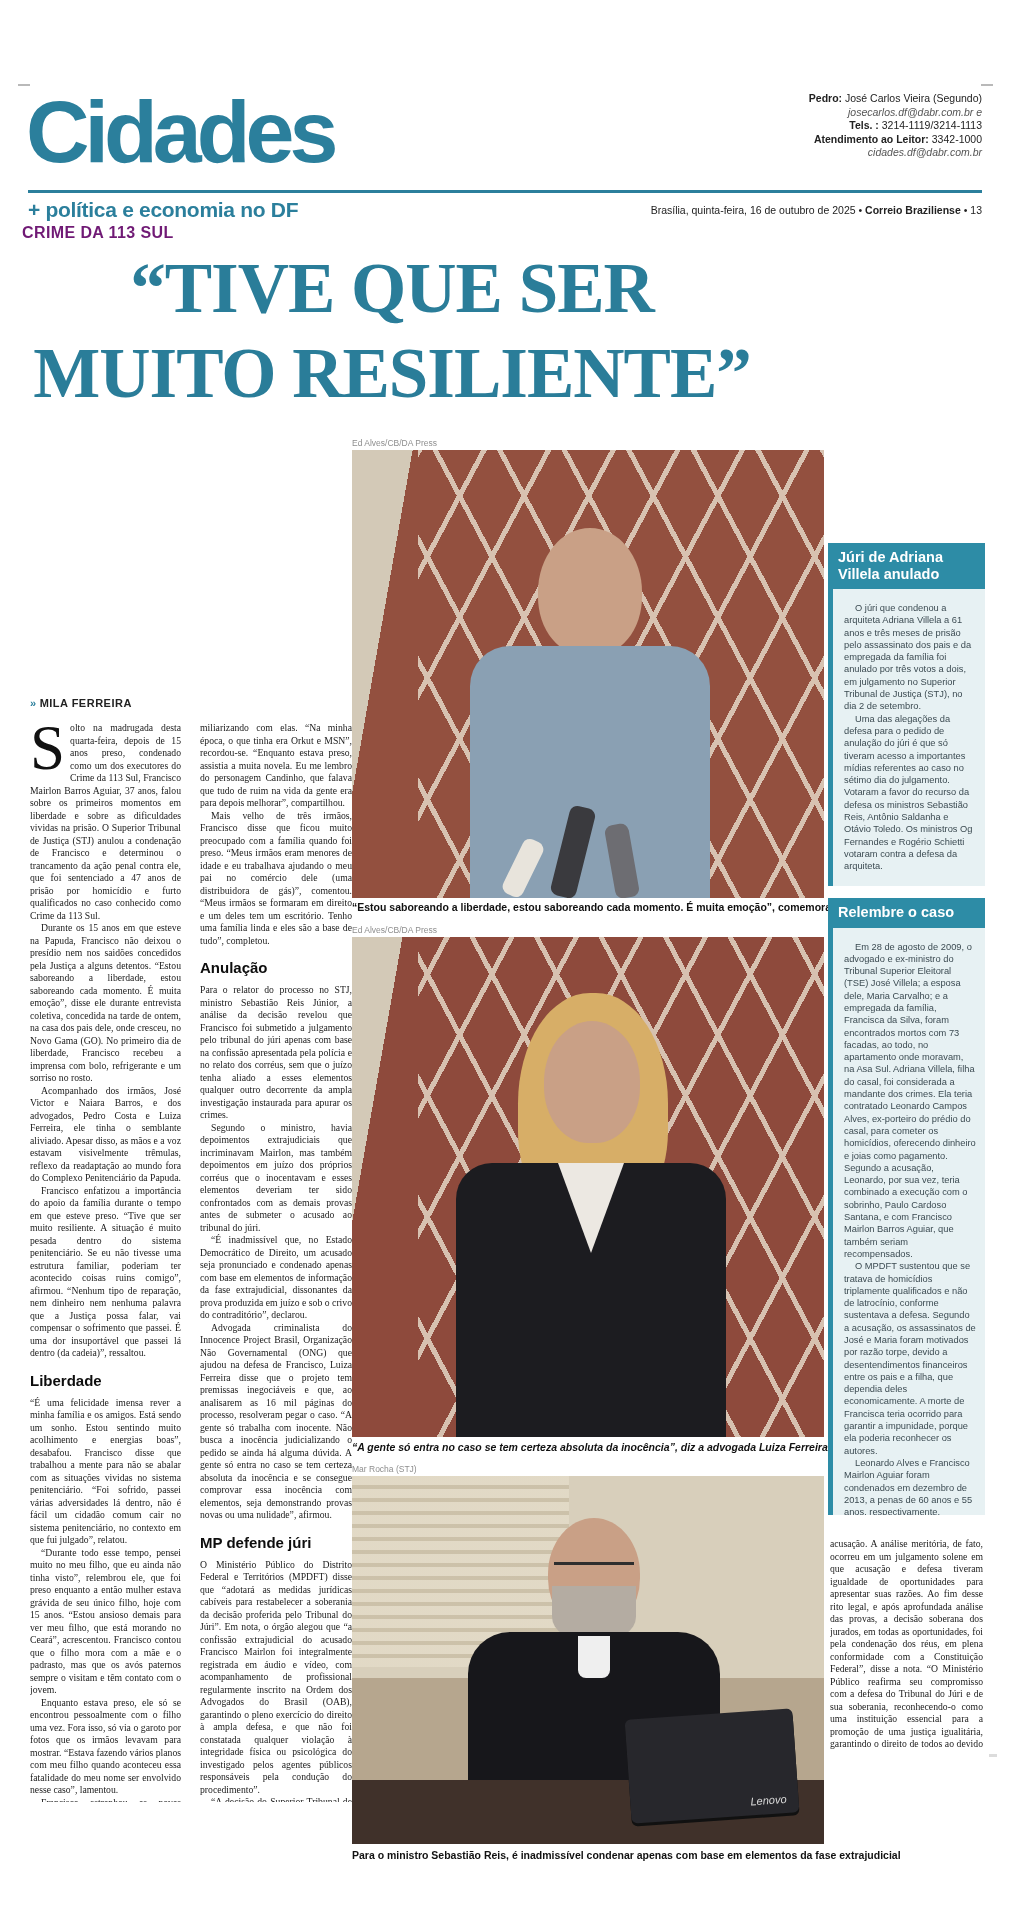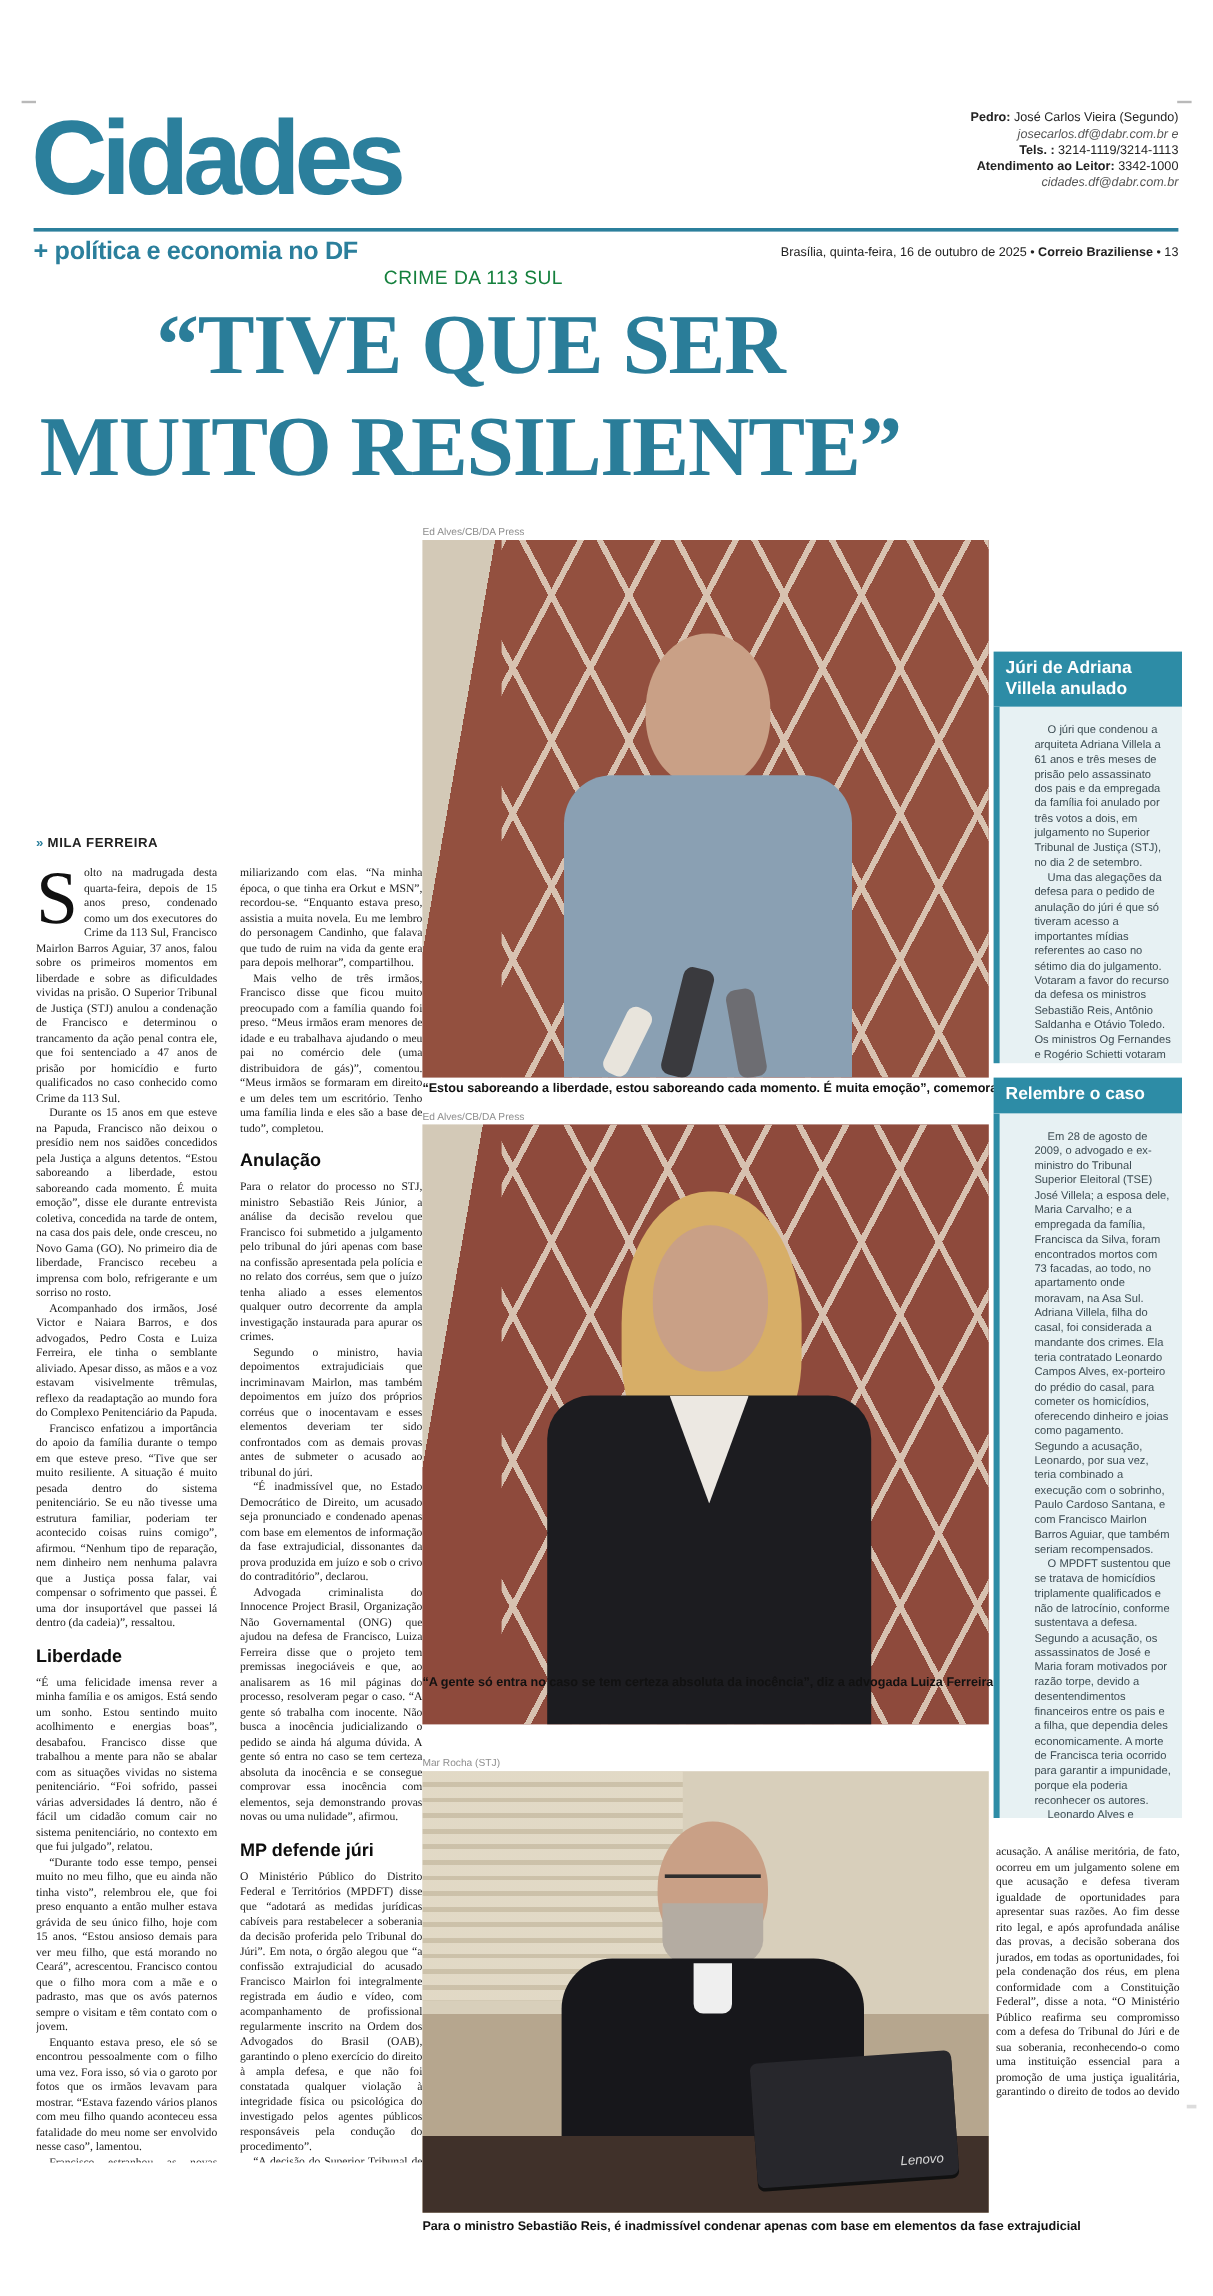--- a/index.html
+++ b/index.html
@@ -12,22 +12,22 @@
         letter-spacing:-5px;color:#2b7f9c;font-family:"Liberation Sans",sans-serif;}
   .editor-block{position:absolute;top:92px;right:29px;text-align:right;font-size:10.5px;
         line-height:13.5px;color:#222;}
   .editor-block .lbl{font-weight:bold;}
   .editor-block .mail{font-style:italic;color:#555;}
   .masthead-rule{position:absolute;top:190px;left:28px;width:954px;height:3px;background:#2b7f9c;}
   .subtitle{position:absolute;top:198px;left:28px;font-size:21px;font-weight:bold;color:#2b7f9c;letter-spacing:-0.3px;}
   .dateline{position:absolute;top:204px;right:29px;font-size:10.5px;color:#222;margin-left:36px;}
   .dateline .brand{font-weight:bold;}
   
-  .kicker{position:absolute;top:224px;left:22px;width:745px;text-align:center;
-          font-size:16px;font-weight:normal;letter-spacing:0.4px;color:#15803d;}
+  .kicker{position:absolute;top:224px;left:22px;width:745px;
+          font-size:16px;font-weight:bold;letter-spacing:0.4px;color:#701a75;}
   .headline{position:absolute;top:246px;left:12px;width:760px;margin:0;text-align:center;
           font-family:"Liberation Serif",serif;font-weight:700;font-size:71px;line-height:85px;
           color:#2a7d99;letter-spacing:-1px;}
   .standfirst{position:absolute;top:430px;left:18px;width:312px;margin:0;text-align:center;
           font-size:18px;line-height:25.5px;color:#5d6d73;}
   .byline{position:absolute;top:697px;left:30px;font-size:11px;font-weight:bold;letter-spacing:0.5px;color:#222;}
   .byline .chev{color:#2b7f9c;margin-right:3px;}
   
   .col{position:absolute;font-family:"Liberation Serif",serif;font-size:9.7px;line-height:12.5px;
        text-align:justify;color:#1a1a1a;overflow:hidden;}
@@ -65,21 +65,21 @@
   .desk{position:absolute;bottom:0;left:0;width:100%;height:64px;background:#40312a;}
   .laptop{position:absolute;right:28px;bottom:26px;width:168px;height:104px;background:#27272c;
      border-radius:6px;transform:rotate(-4deg);box-shadow:0 3px 0 #111;}
   .laptop span{position:absolute;right:12px;bottom:8px;color:#d8d8d8;font-size:11px;font-style:italic;}
   
   .sidebox{position:absolute;left:828px;width:157px;}
   .box1{top:543px;}
   .box2{top:898px;}
   .sidebox .bhead{background:#2d8ca6;color:#fff;font-weight:bold;font-size:14.5px;line-height:16.5px;
       padding:6px 10px 7px 10px;}
-  .sidebox .bbody{background:#e7f1f3;border-left:5px solid #2d8ca6;padding:13px 9px 12px 29px;
+  .sidebox .bbody{background:#e7f1f3;border-left:5px solid #2d8ca6;padding:13px 9px 12px 11px;
       font-size:9.3px;line-height:12.3px;color:#3c4b52;overflow:hidden;}
   .box1 .bbody{height:272px;}
   .box2 .bbody{height:562px;}
   .sidebox .bbody p{margin:0;text-indent:11px;}
 </style>
 </head>
 <body>
 
 <div class="page">
 
@@ -149,21 +149,21 @@
   <div class="caption" style="top:901px;">“Estou saboreando a liberdade, estou saboreando cada momento. É muita emoção”, comemora Francisco</div>
 
   <div class="credit" style="top:925px;">Ed Alves/CB/DA Press</div>
   <div class="photo ph2">
     <div class="lattice"></div>
     <div class="hair" style="top:56px;left:166px;width:150px;height:230px;"></div>
     <div class="head" style="top:84px;left:192px;width:96px;height:122px;"></div>
     <div class="blazer" style="top:226px;left:104px;width:270px;height:274px;"></div>
     <div class="vneck" style="top:226px;left:206px;width:66px;height:90px;"></div>
   </div>
-  <div class="caption" style="top:1396px;">“A gente só entra no caso se tem certeza absoluta da inocência”, diz a advogada Luiza Ferreira</div>
+  <div class="caption" style="top:1441px;font-style:italic;">“A gente só entra no caso se tem certeza absoluta da inocência”, diz a advogada Luiza Ferreira</div>
 
   <div class="credit" style="top:1464px;">Mar Rocha (STJ)</div>
   <div class="photo ph3">
     <div class="blinds"></div>
     <div class="head" style="top:42px;left:196px;width:92px;height:112px;"></div>
     <div class="beard" style="top:110px;left:200px;width:84px;height:56px;"></div>
     <div class="glasses" style="top:86px;left:202px;width:80px;"></div>
     <div class="robe" style="top:156px;left:116px;width:252px;height:160px;"></div>
     <div class="jabot" style="top:160px;left:226px;width:32px;height:42px;"></div>
     <div class="desk"></div>

